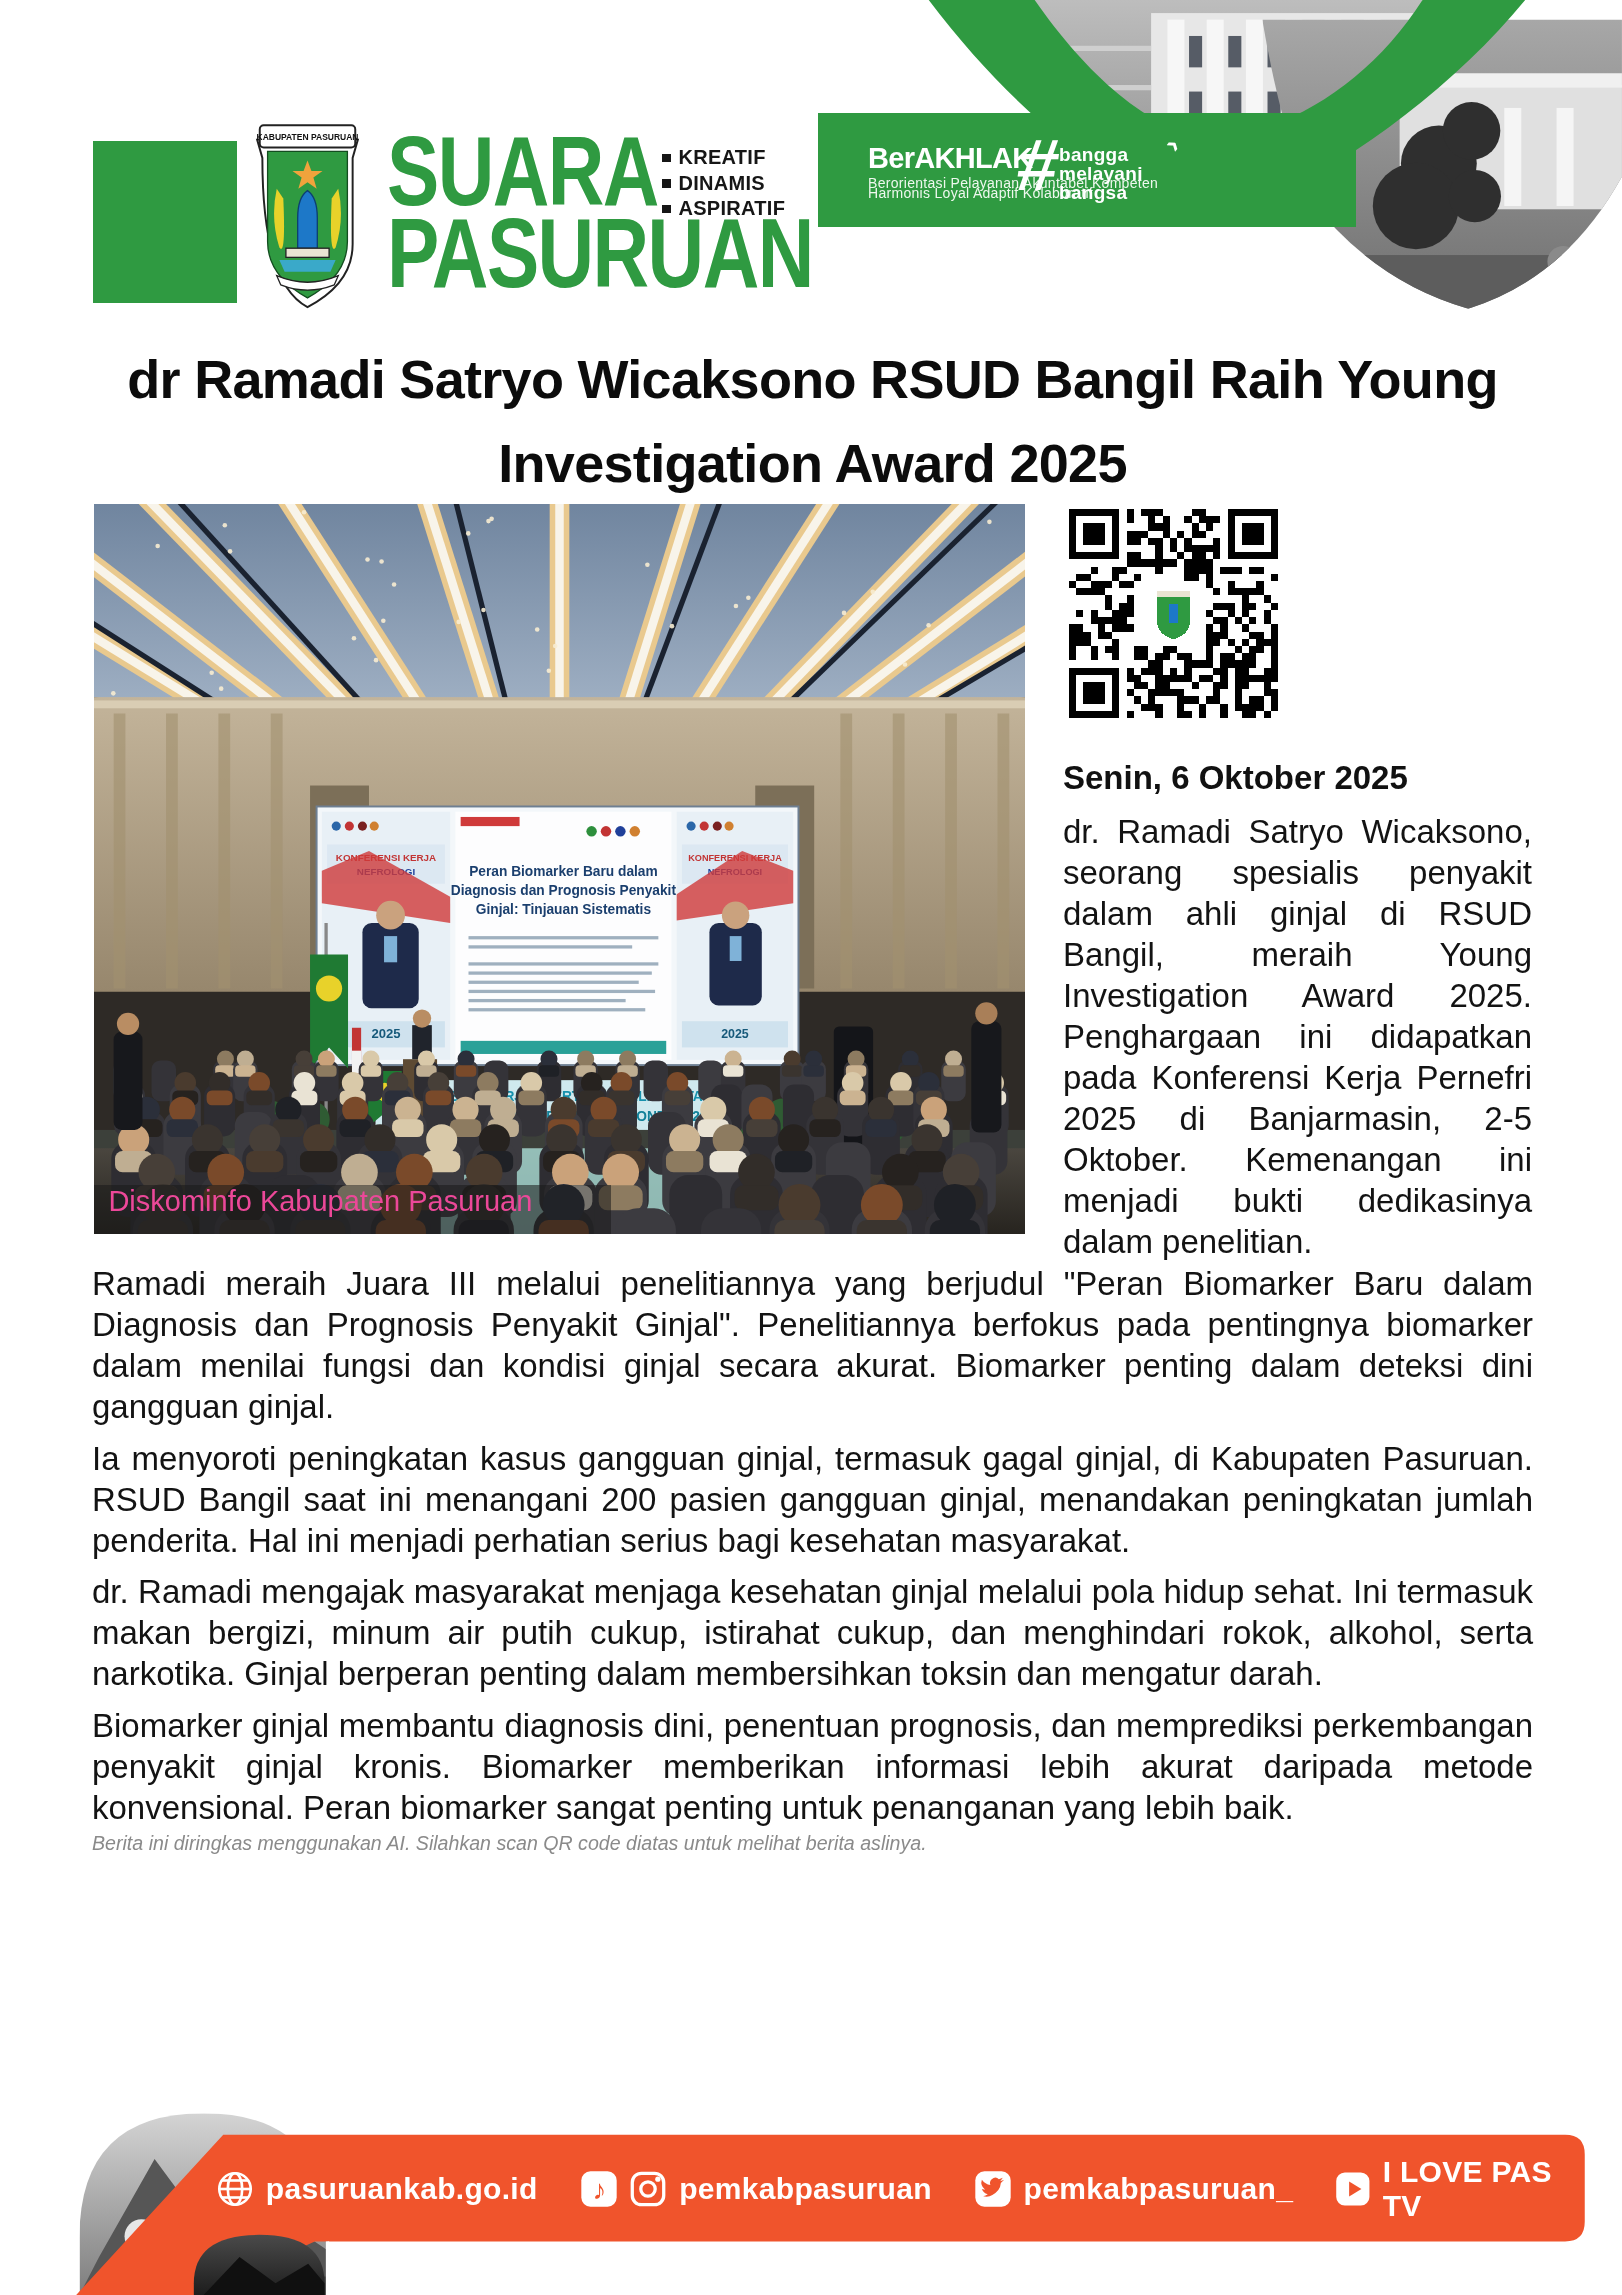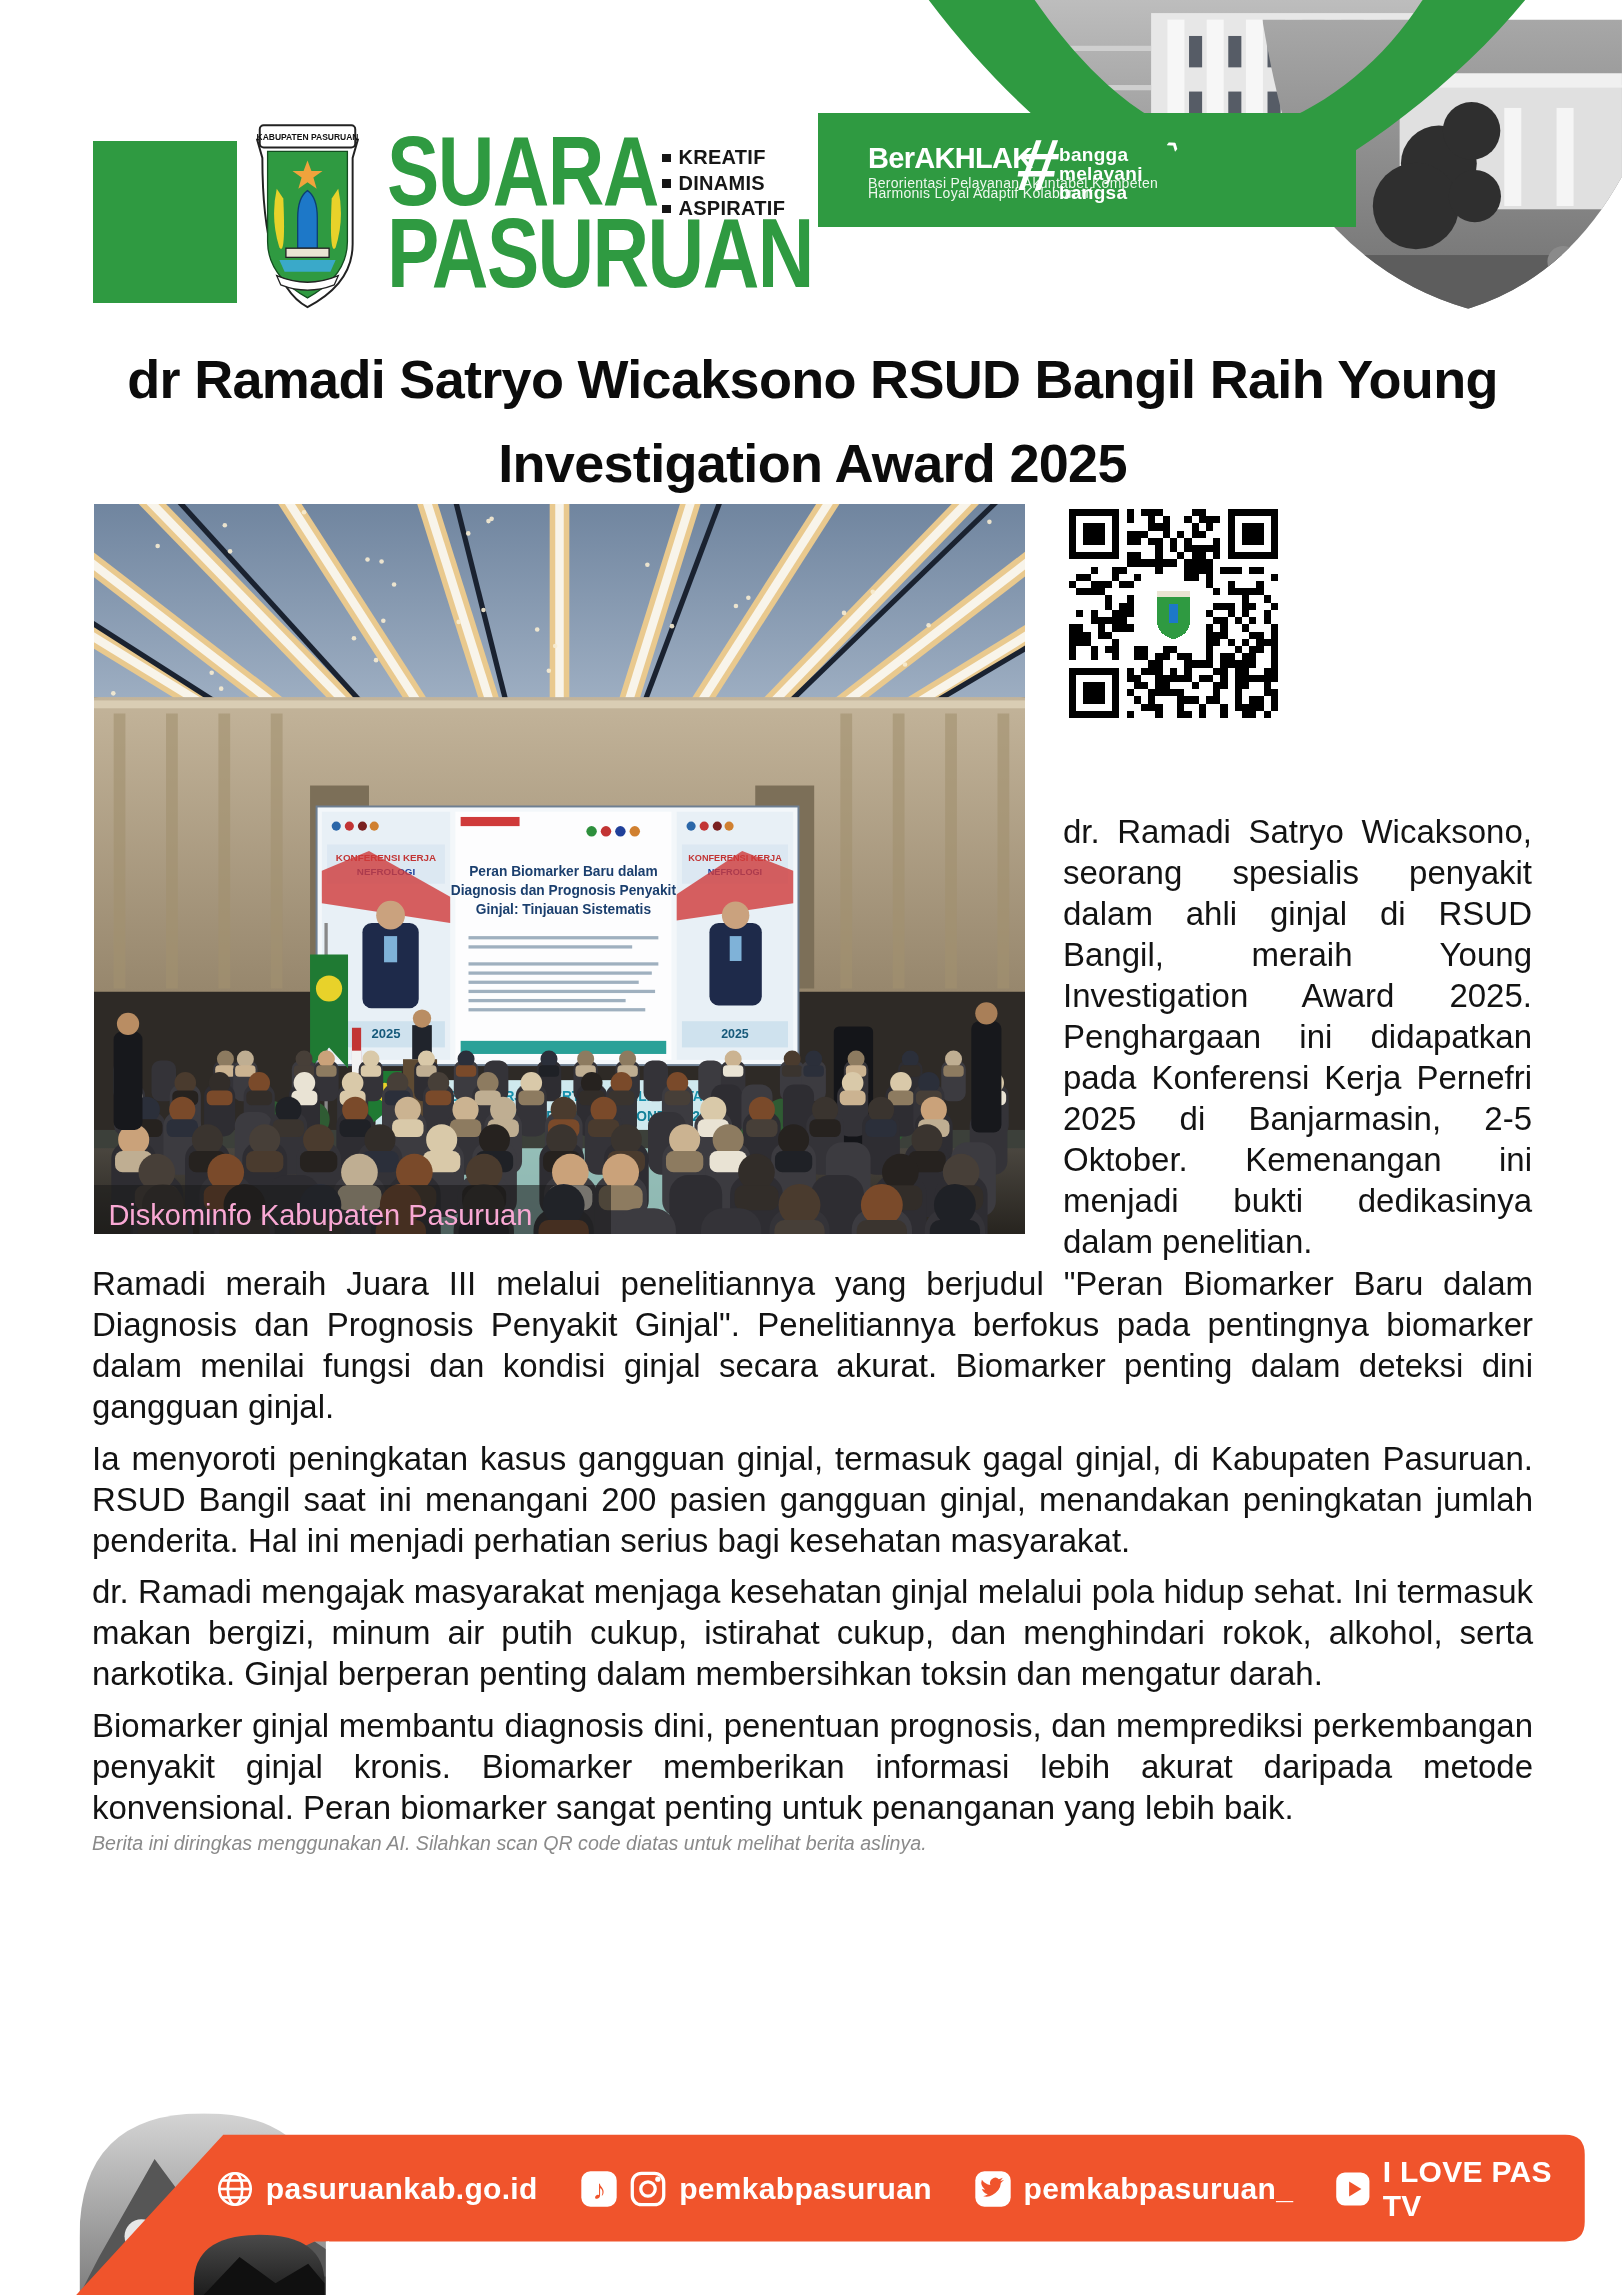--- a/index.html
+++ b/index.html
@@ -33,21 +33,21 @@
   #date{left:1063px;top:759px;width:469px;font-size:33px;font-weight:bold;color:#111;}
   #lead{left:1063px;top:811px;width:469px;font-size:33px;line-height:41px;color:#131313;
         text-align:justify;}
   #paras{left:92px;top:1263px;width:1441px;font-size:33px;line-height:41px;color:#131313;text-align:justify;}
   #paras p{margin:0 0 10.5px 0;}
   #ai-note{left:92px;top:1832px;width:1441px;font-size:19.6px;font-style:italic;color:#8a8a8a;}
 
   
   #photo{left:94px;top:504px;width:931px;height:730px;background:#2e2a26;overflow:hidden;}
   #caption{left:0;top:681px;width:503px;height:60px;background:rgba(25,25,25,.55);
-           color:#f9a8d4;font-size:29px;display:flex;align-items:center;padding-left:14.4px;}
+           color:#ec4899;font-size:29px;display:flex;align-items:flex-start;padding-left:14.4px;}
 
   
   #footrow{left:216px;top:2156px;width:1370px;height:65px;display:flex;align-items:center;
            justify-content:flex-end;gap:42px;color:#fff;}
   .fitem{display:flex;align-items:center;gap:11.8px;}
   .fitem .lbl{font-size:30px;font-weight:bold;letter-spacing:0.3px;}
   :root{--green:#2F9A41;--orange:#F0542C;}
 </style>
 </head>
 <body>
@@ -935,20 +935,21 @@
         <rect x="2" y="24" width="3" height="3" fill="#000"></rect>
       </g>
     <g>
       <rect x="11.1" y="10.6" width="6.8" height="7.8" rx="0.9" fill="#fff"></rect>
       <path d="M12.2,11.9 h4.6 v3.6 q0,1.9 -2.3,2.6 q-2.3,-0.7 -2.3,-2.6 Z" fill="#2F9A41"></path>
       <rect x="12.2" y="11.4" width="4.6" height="0.8" fill="#e9e4d2"></rect>
       <rect x="13.9" y="13.2" width="1.2" height="2.6" fill="#1D78C8"></rect>
     </g>
   </svg>
 
+  <div class="abs" id="date">Senin, 6 Oktober 2025</div>
   <div class="abs" id="lead">dr. Ramadi Satryo Wicaksono, seorang spesialis penyakit dalam ahli ginjal di RSUD Bangil, meraih Young Investigation Award 2025. Penghargaan ini didapatkan pada Konferensi Kerja Pernefri 2025 di Banjarmasin, 2-5 Oktober. Kemenangan ini menjadi bukti dedikasinya dalam penelitian.</div>
 
   <div class="abs" id="paras">
     <p>Ramadi meraih Juara III melalui penelitiannya yang berjudul "Peran Biomarker Baru dalam Diagnosis dan Prognosis Penyakit Ginjal". Penelitiannya berfokus pada pentingnya biomarker dalam menilai fungsi dan kondisi ginjal secara akurat. Biomarker penting dalam deteksi dini gangguan ginjal.</p>
     <p>Ia menyoroti peningkatan kasus gangguan ginjal, termasuk gagal ginjal, di Kabupaten Pasuruan. RSUD Bangil saat ini menangani 200 pasien gangguan ginjal, menandakan peningkatan jumlah penderita. Hal ini menjadi perhatian serius bagi kesehatan masyarakat.</p>
     <p>dr. Ramadi mengajak masyarakat menjaga kesehatan ginjal melalui pola hidup sehat. Ini termasuk makan bergizi, minum air putih cukup, istirahat cukup, dan menghindari rokok, alkohol, serta narkotika. Ginjal berperan penting dalam membersihkan toksin dan mengatur darah.</p>
     <p>Biomarker ginjal membantu diagnosis dini, penentuan prognosis, dan memprediksi perkembangan penyakit ginjal kronis. Biomarker memberikan informasi lebih akurat daripada metode konvensional. Peran biomarker sangat penting untuk penanganan yang lebih baik.</p>
   </div>
 
   <div class="abs" id="ai-note">Berita ini diringkas menggunakan AI. Silahkan scan QR code diatas untuk melihat berita aslinya.</div>

